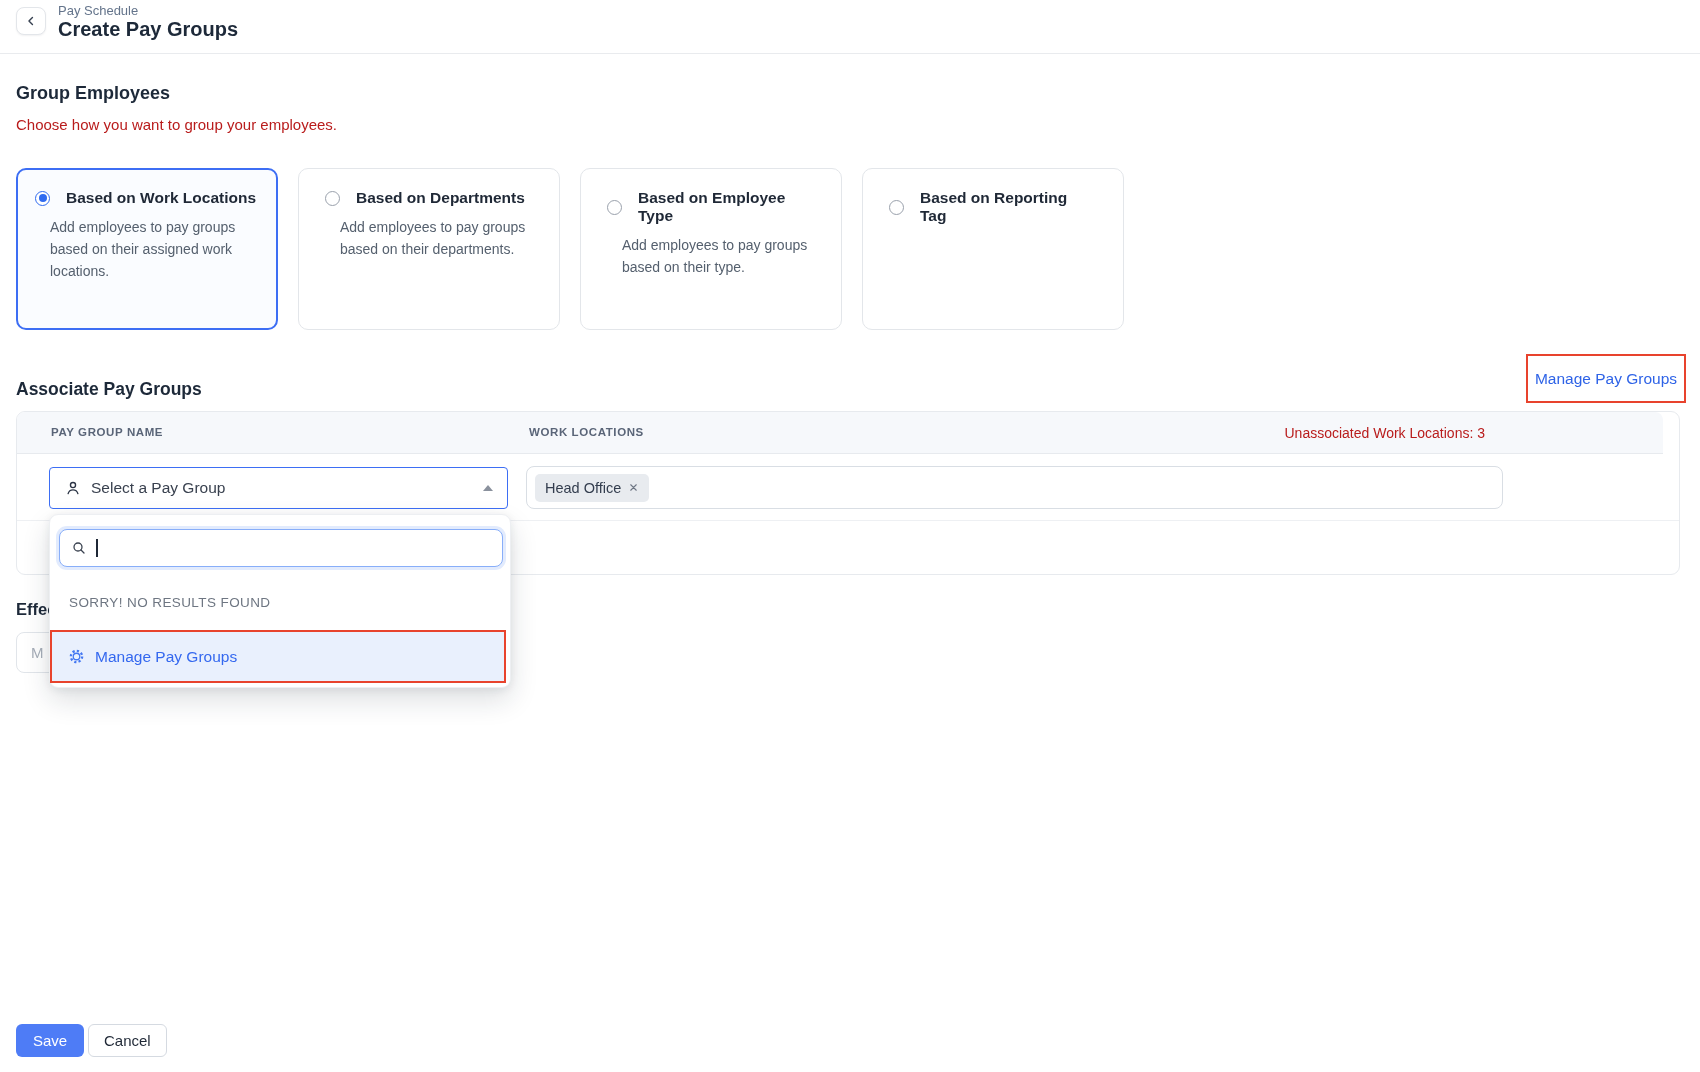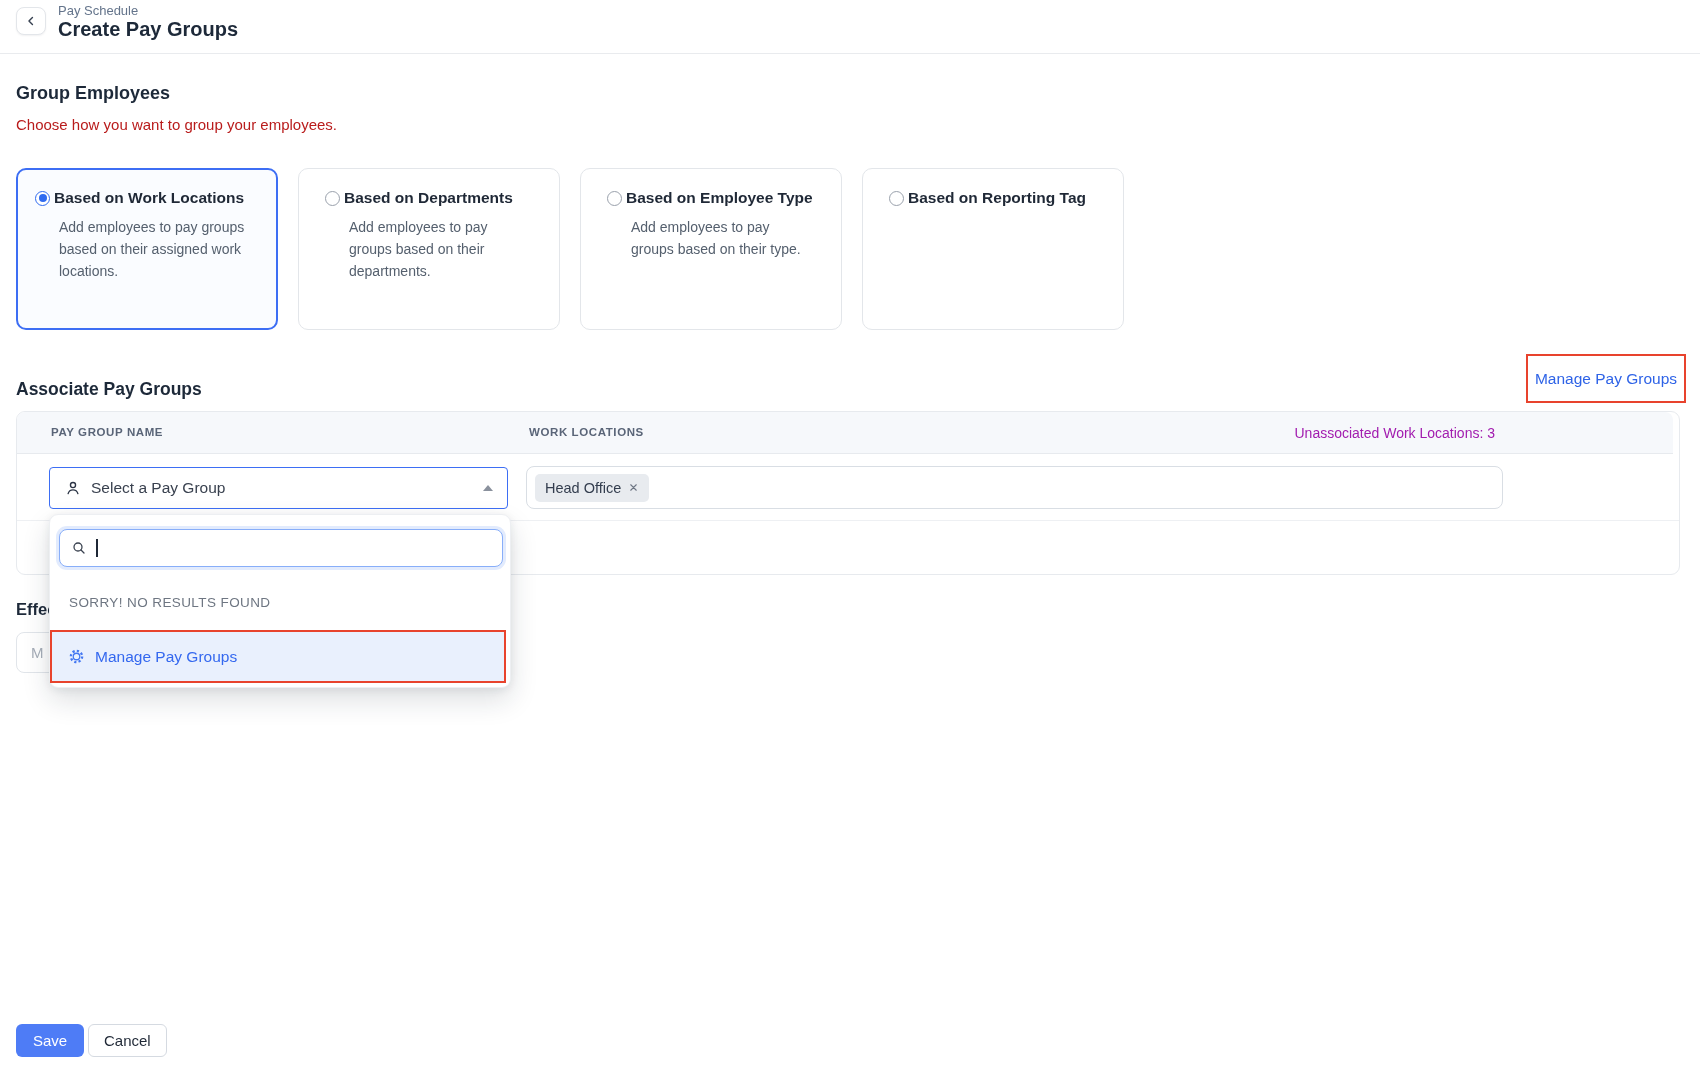--- a/index.html
+++ b/index.html
@@ -28,53 +28,53 @@
   .ge-sub { position:absolute; left:16px; top:116px; font-size:15px; color:#b91c1c; }
 
   .cards { position:absolute; left:16px; top:168px; display:flex; gap:20px; }
   .card {
     width:262px; height:162px; background:#fff;
     border:1px solid #e3e6ea; border-radius:10px; padding:20px 26px; cursor:pointer;
   }
   .card.selected {
     border:2px solid #3d6ef4; background:#fafcff; padding:19px 17px;
   }
-  .card-head { display:flex; align-items:center; gap:4px; }
+  .card-head { display:flex; align-items:center; gap:16px; }
   .radio {
     width:15px; height:15px; border-radius:50%;
     border:1.5px solid #9aa1ac; background:#fff; flex:0 0 auto;
     display:flex; align-items:center; justify-content:center;
   }
   .card.selected .radio { border-color:#2f6bf0; }
   .radio .dot { width:8px; height:8px; border-radius:50%; background:transparent; }
   .card.selected .radio .dot { background:#2f6bf0; }
   .card-title { font-size:15.5px; font-weight:bold; color:#1f2836; }
-  .card-desc { margin-top:10px; margin-left:24px; font-size:14px; line-height:1.57; color:#55606e; }
+  .card-desc { margin-top:10px; margin-left:15px; font-size:14px; line-height:1.57; color:#55606e; }
 
   
   .assoc-title { top:379px; font-size:17.5px; }
   .annot-box-top {
     position:absolute; left:1526px; top:354px; width:160px; height:49px;
     border:2px solid #e8432d; display:flex; align-items:center; justify-content:center;
   }
   .link-blue { color:#2e63e7; font-size:15.5px; cursor:pointer; }
 
   .pg-table {
     position:absolute; left:16px; top:411px; width:1664px; height:164px;
     border:1px solid #e7eaee; border-radius:9px; background:#fff;
   }
   .pg-table-head {
-    position:absolute; left:0; top:0; right:6px; height:42px;
+    position:absolute; left:0; top:0; right:16px; height:42px;
     background:#f6f8fb; border-bottom:1px solid #e7eaee;
     border-radius:8px 8px 0 0;
   }
   .th { position:absolute; top:14px; font-size:11.5px; font-weight:bold; letter-spacing:.6px; color:#5a6578; }
   .th-paygroup { left:34px; }
   .th-worklocs { left:512px; }
-  .th-unassoc { position:absolute; top:13px; right:178px; font-size:14px; font-weight:normal; color:#a21caf; letter-spacing:0; }
+  .th-unassoc { position:absolute; top:13px; right:178px; font-size:14px; font-weight:normal; color:#b91c1c; letter-spacing:0; }
   .row-divider { position:absolute; left:0; right:0; top:108px; height:1px; background:#eef0f3; }
 
   .select-trigger {
     position:absolute; left:32px; top:55px; width:459px; height:42px;
     border:1px solid #3d6ef4; border-radius:4px; background:#fff;
     display:flex; align-items:center; gap:9px; padding:0 14px; cursor:pointer;
   }
   .select-text { font-size:15.5px; color:#39414f; }
   .caret-up {
     margin-left:auto; width:0; height:0;

